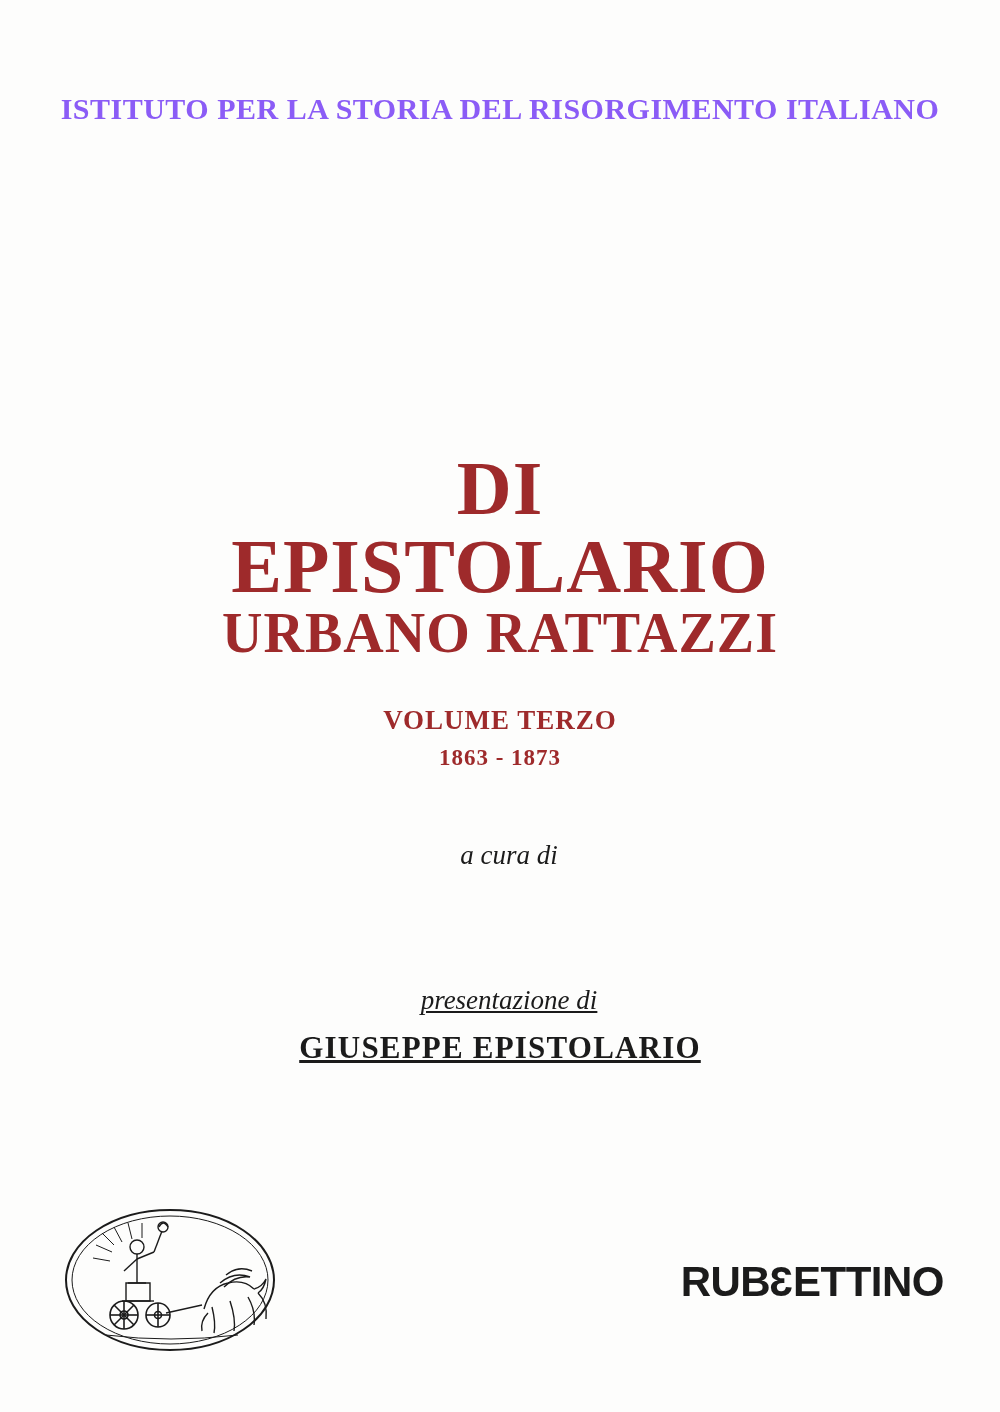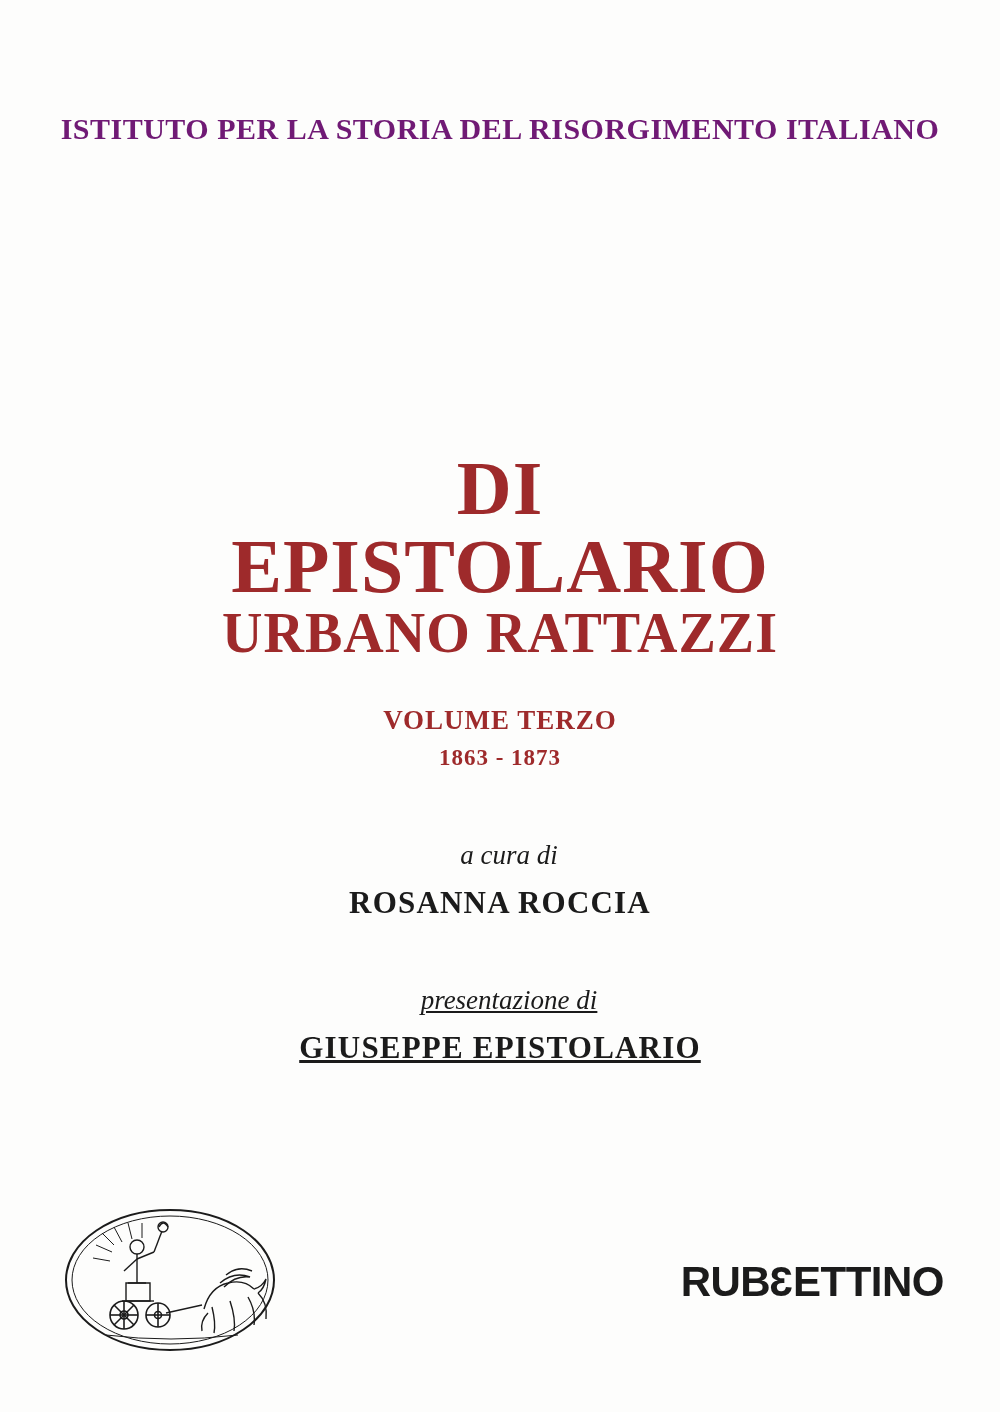--- a/index.html
+++ b/index.html
@@ -11,29 +11,29 @@
     position: relative;
     width: 1000px;
     height: 1412px;
     background: #fdfdfc;
     overflow: hidden;
     font-family: "Liberation Serif", serif;
   }
 
   .institute {
     position: absolute;
-    top: 112px;
+    top: 92px;
     left: 0;
     width: 100%;
     text-align: center;
     font-family: "Liberation Serif", serif;
     font-weight: bold;
     font-size: 30px;
     letter-spacing: 0.5px;
-    color: #701a75;
+    color: #8b5cf6;
     white-space: nowrap;
   }
 
   .title-block {
     position: absolute;
     top: 450px;
     left: 0;
     width: 100%;
     text-align: center;
     color: #9e2a2b;
@@ -132,21 +132,20 @@
     <div class="title-line title-line-2">DI</div>
     <div class="title-line title-line-1">EPISTOLARIO</div>
     <div class="title-line title-line-3">URBANO RATTAZZI</div>
   </div>
 
   <div class="volume">VOLUME TERZO</div>
   <div class="years">1863 - 1873</div>
 
   <div class="credit-block editor-block">
     <div class="credit-role">a cura di</div>
-    <div class="credit-name">ROSANNA ROCCIA</div>
   </div>
 
   <div class="credit-block presenter-block">
     <div class="credit-role">presentazione di</div>
     <div class="credit-name">GIUSEPPE EPISTOLARIO</div>
   </div>
 
   <div class="emblem">
     <svg width="216" height="150" viewBox="0 0 216 150" xmlns="http://www.w3.org/2000/svg">
       <ellipse cx="108" cy="75" rx="104" ry="70" fill="none" stroke="#1b1b1b" stroke-width="2"></ellipse>

